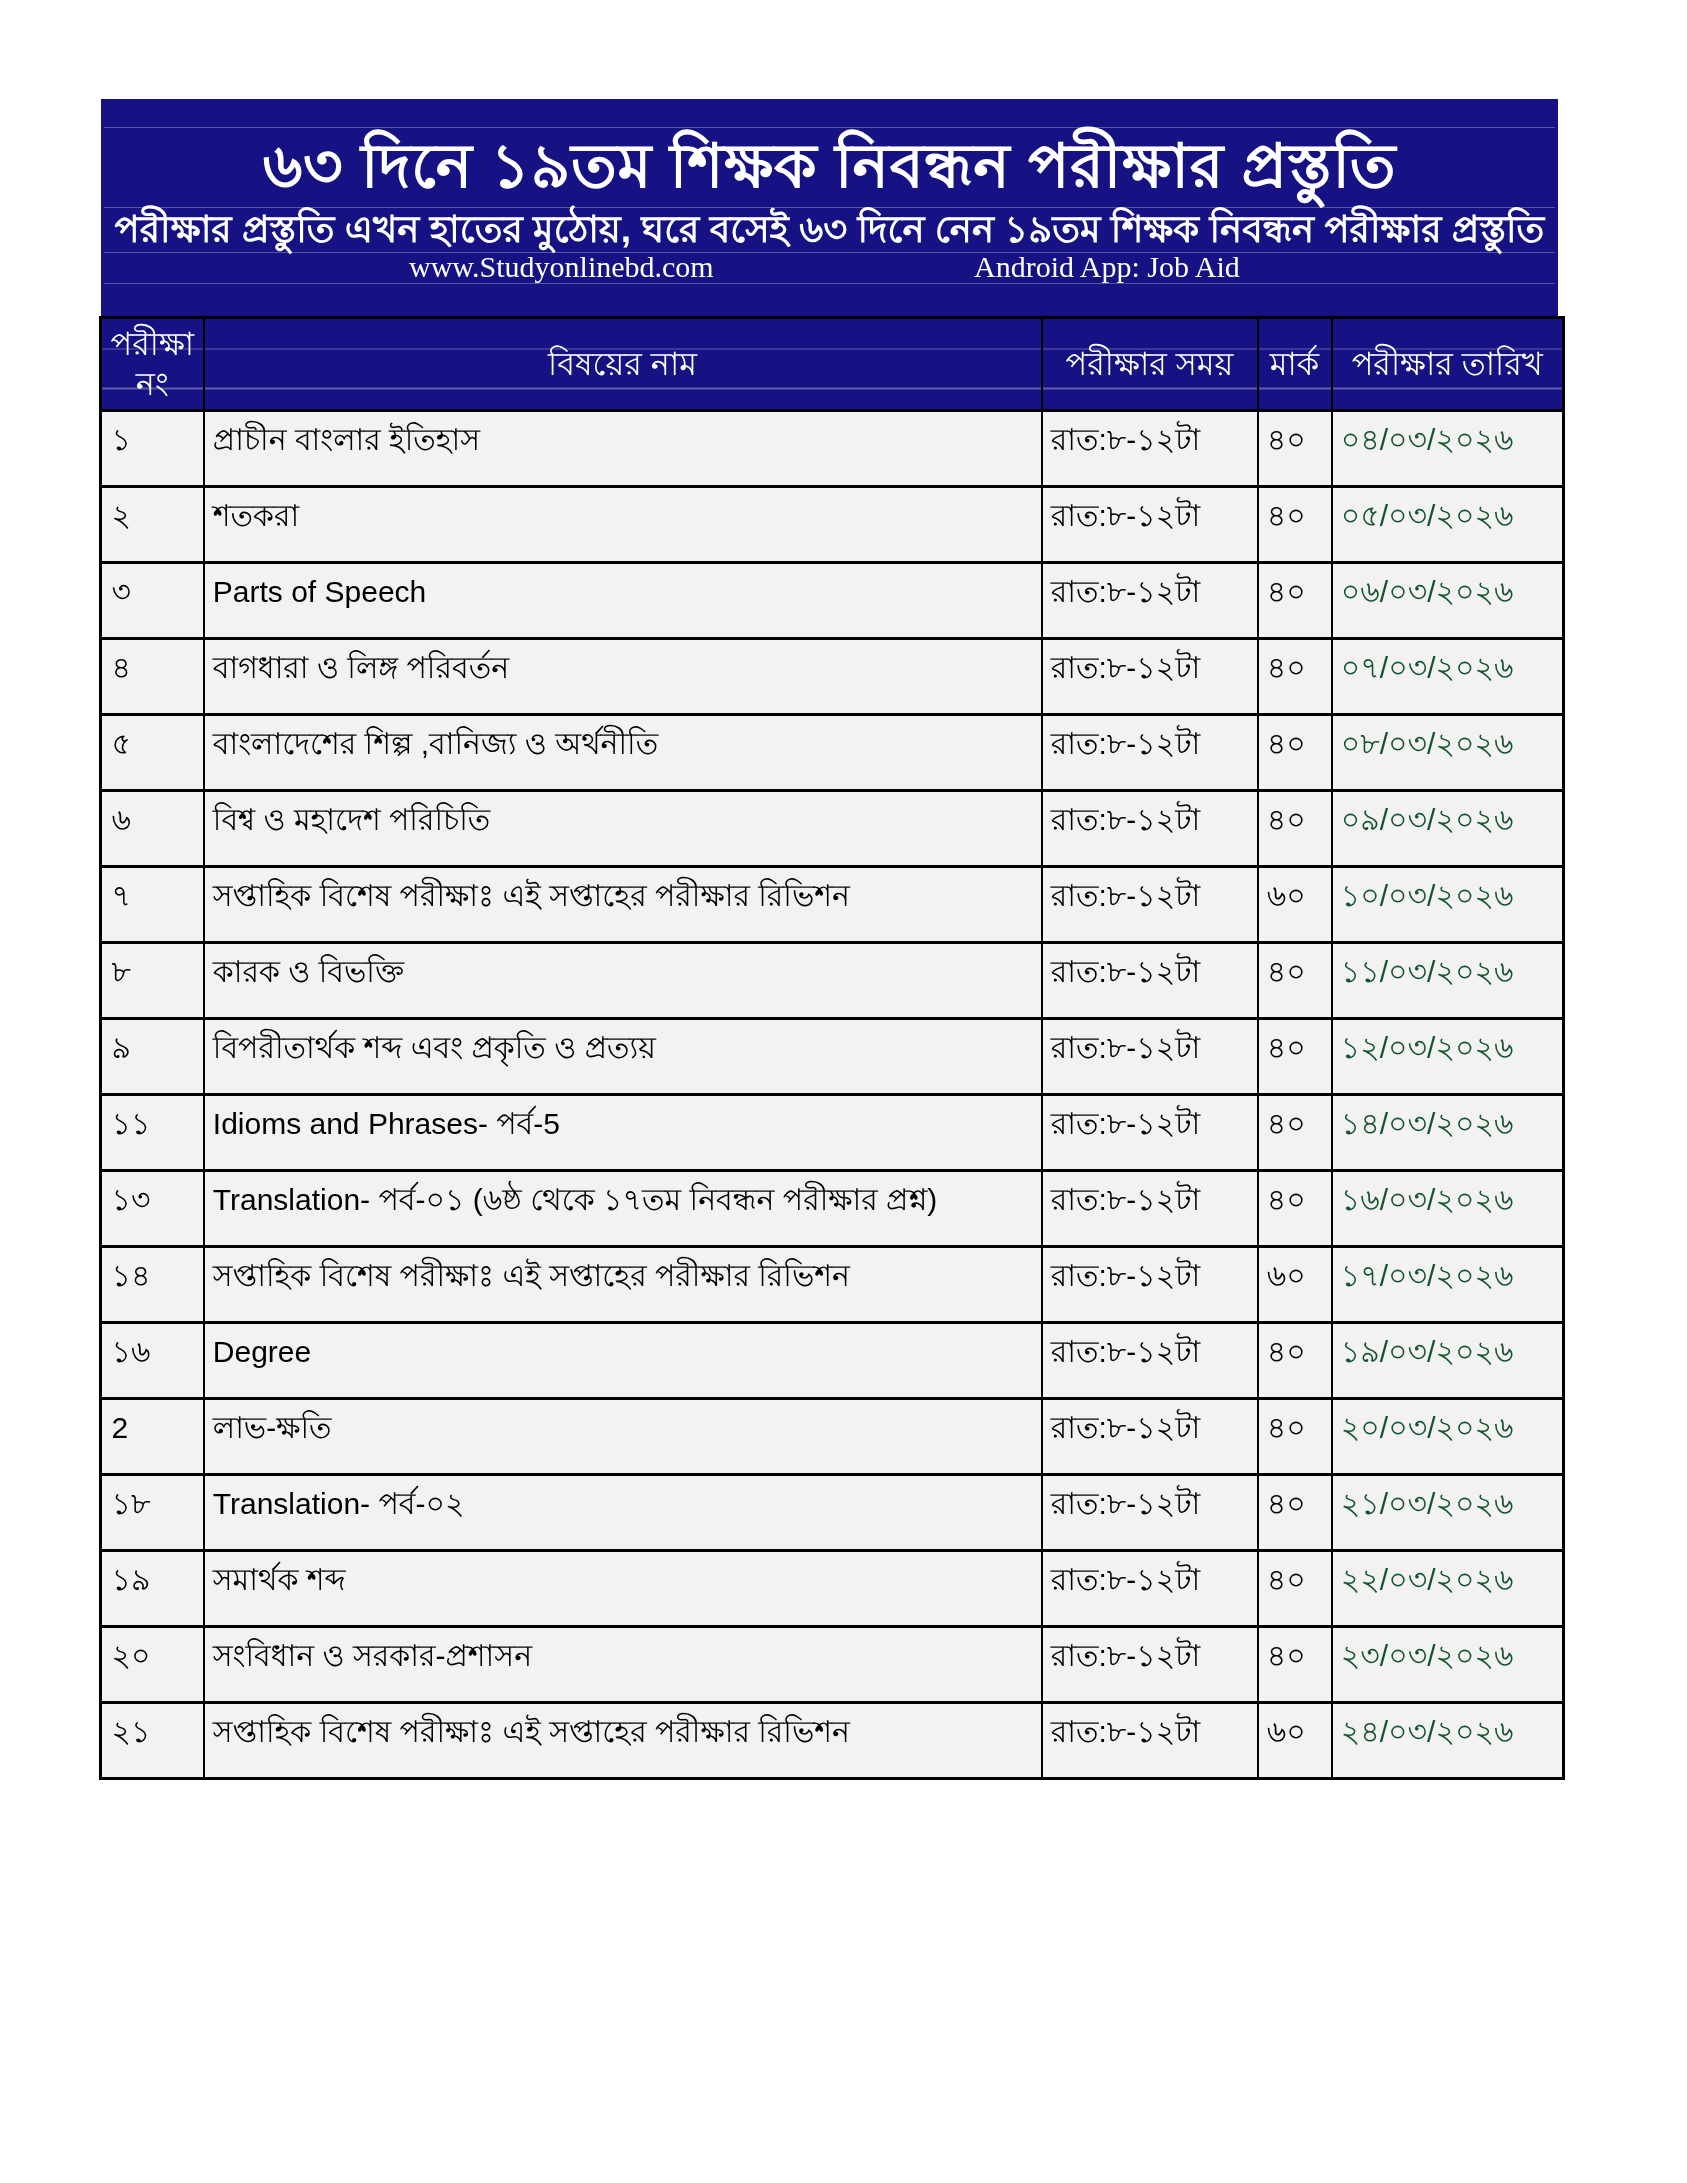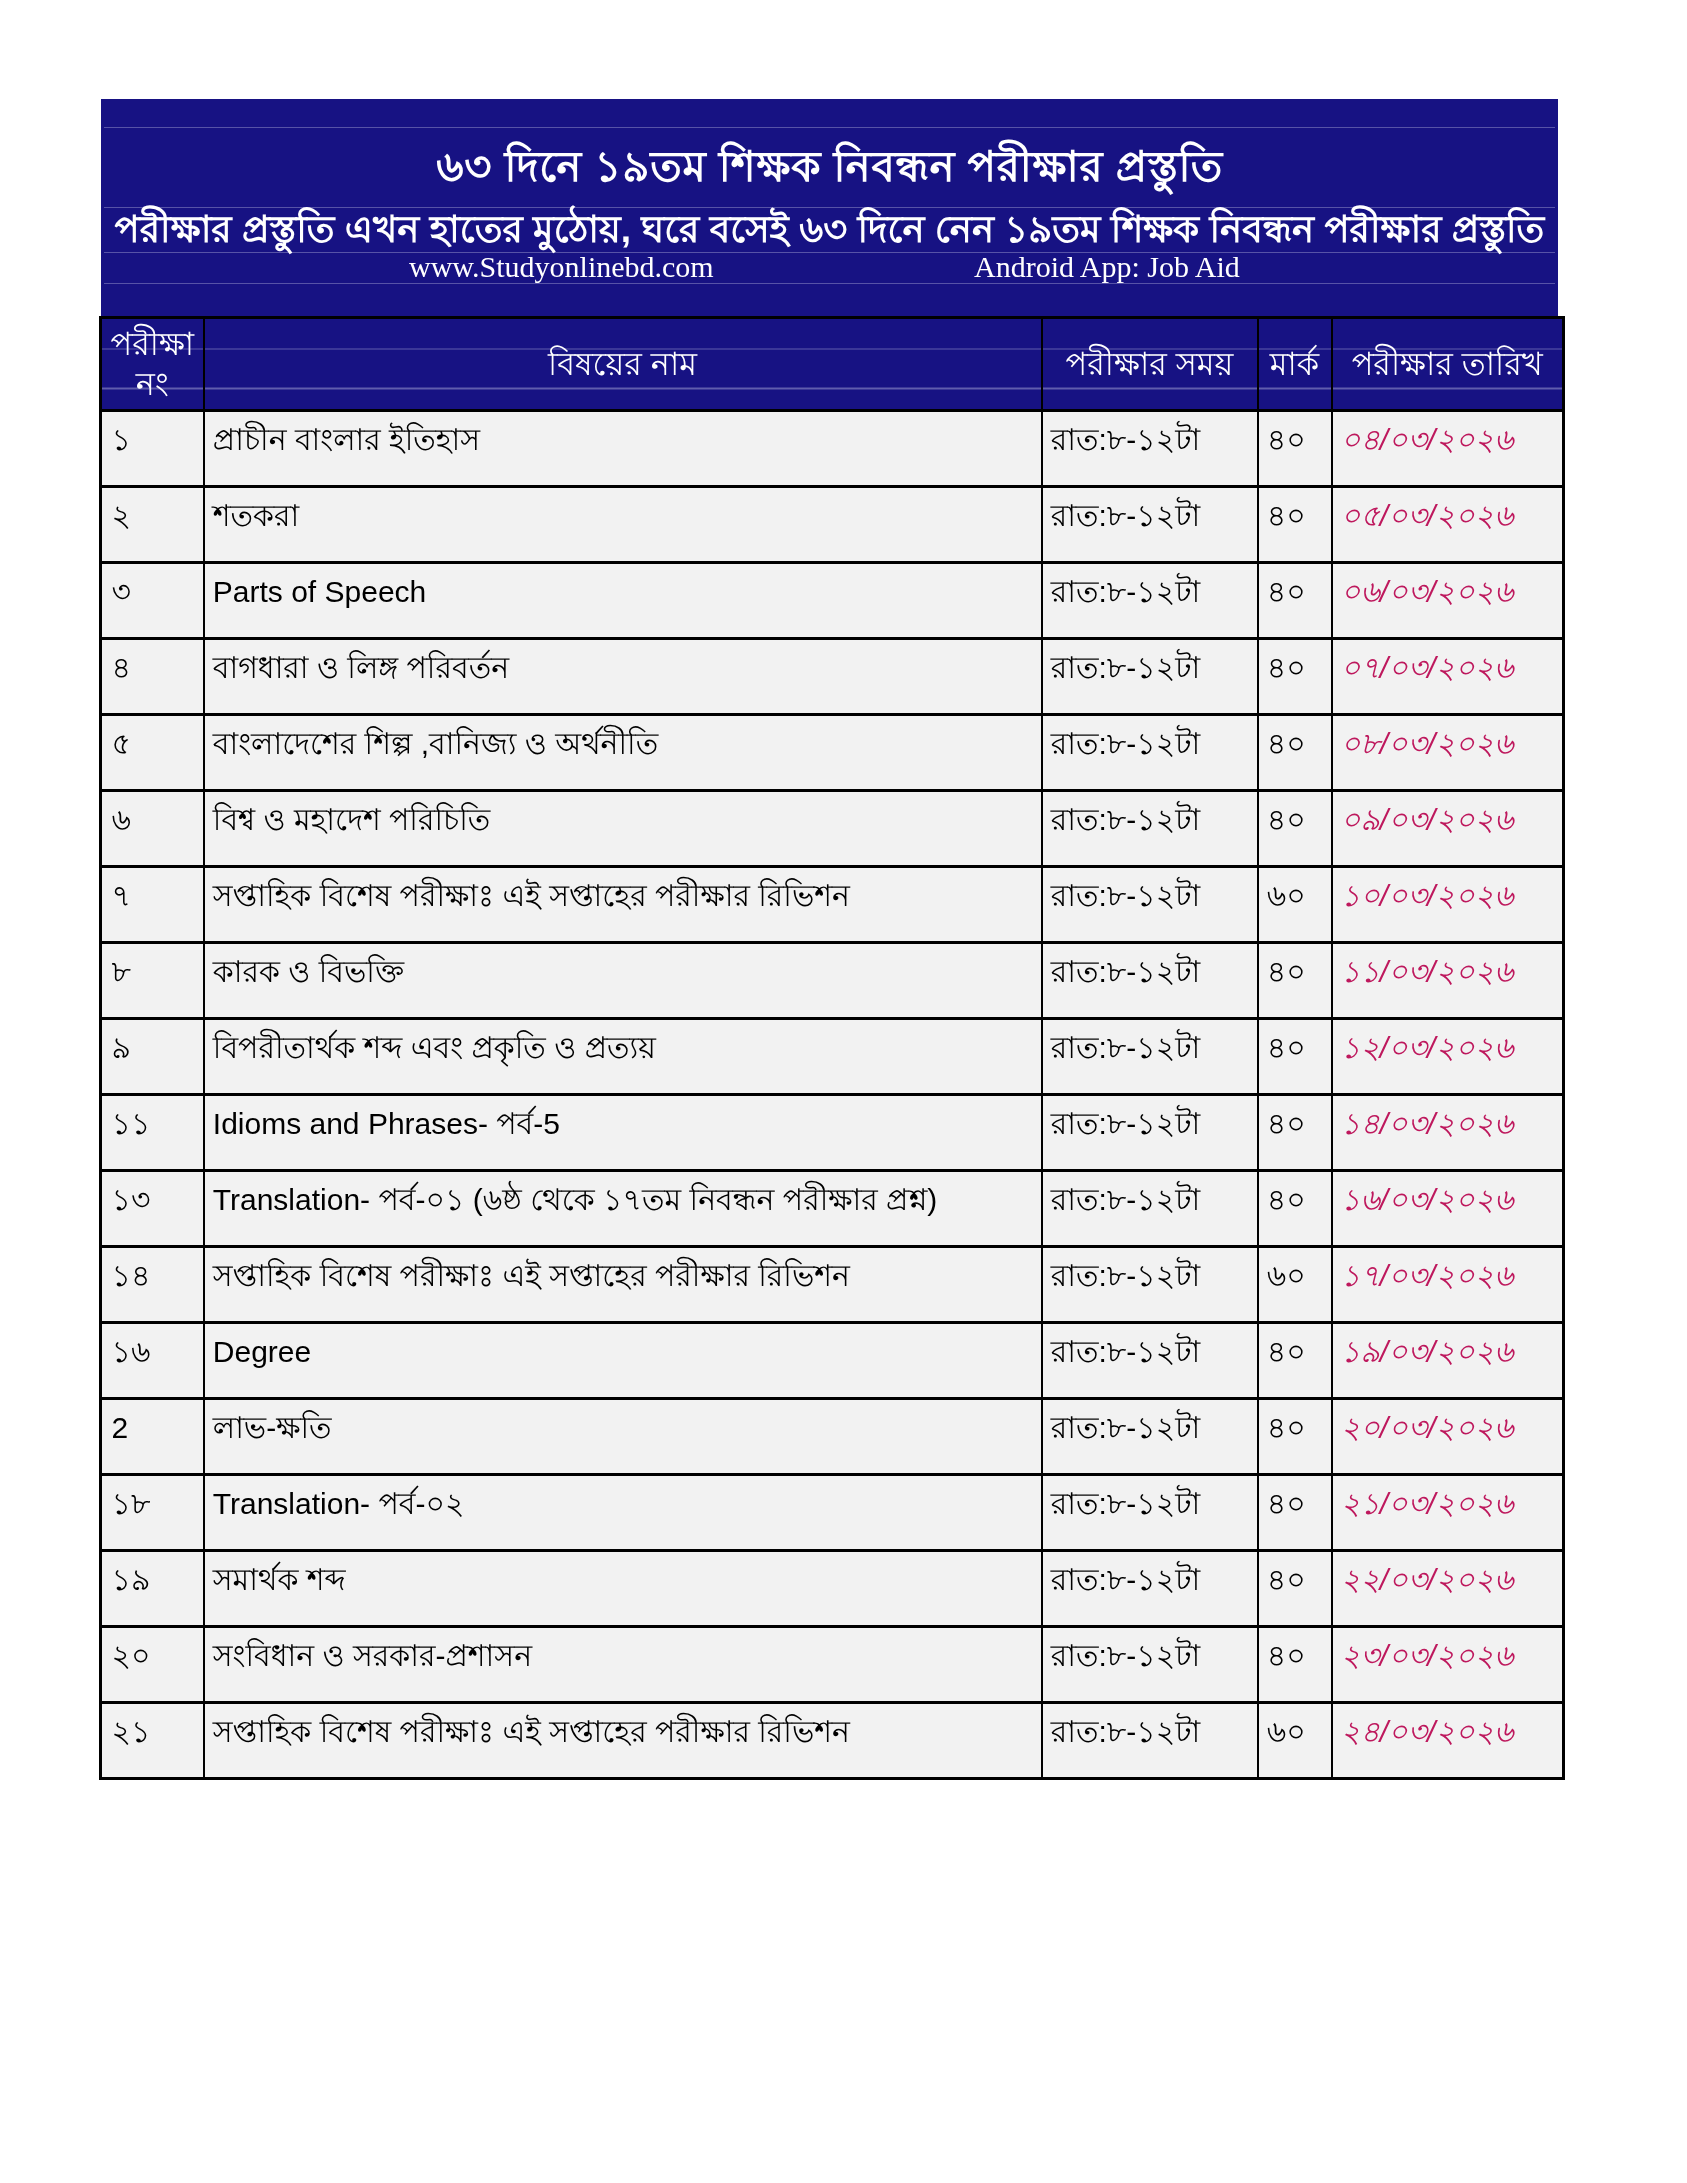--- a/index.html
+++ b/index.html
@@ -37,21 +37,21 @@
   .tb-line.l2 { top: 108px; }
   .tb-line.l3 { top: 153px; }
   .tb-line.l4 { top: 184px; }
 
   .main-title {
     position: absolute;
     top: 25px;
     left: 0;
     width: 100%;
     text-align: center;
-    font-size: 42px;
+    font-size: 61px;
     font-weight: bold;
     line-height: 85px;
     letter-spacing: 0.7px;
     white-space: nowrap;
   }
   .sub-title {
     position: absolute;
     top: 109px;
     left: 0;
     width: 100%;
@@ -113,21 +113,21 @@
     background: #f2f2f2;
     vertical-align: top;
     font-size: 30px;
     line-height: 1.1;
     padding: 11px 4.1px 0 8.3px;
     text-align: left;
     border-top-width: 3.4px;
     white-space: nowrap;
   }
   table.schedule tbody tr:last-child td { border-bottom-width: 3.4px; }
-  table.schedule td.col-date { color: #be185d; font-style: italic; }
+  table.schedule td.col-date { color: #14532d; }
   table.schedule td.col-no   { padding-left: 9.6px; }
 </style>
 </head>
 <body>
 
 <div class="title-block">
   <div class="tb-line l1"></div>
   <div class="tb-line l2"></div>
   <div class="tb-line l3"></div>
   <div class="tb-line l4"></div>

